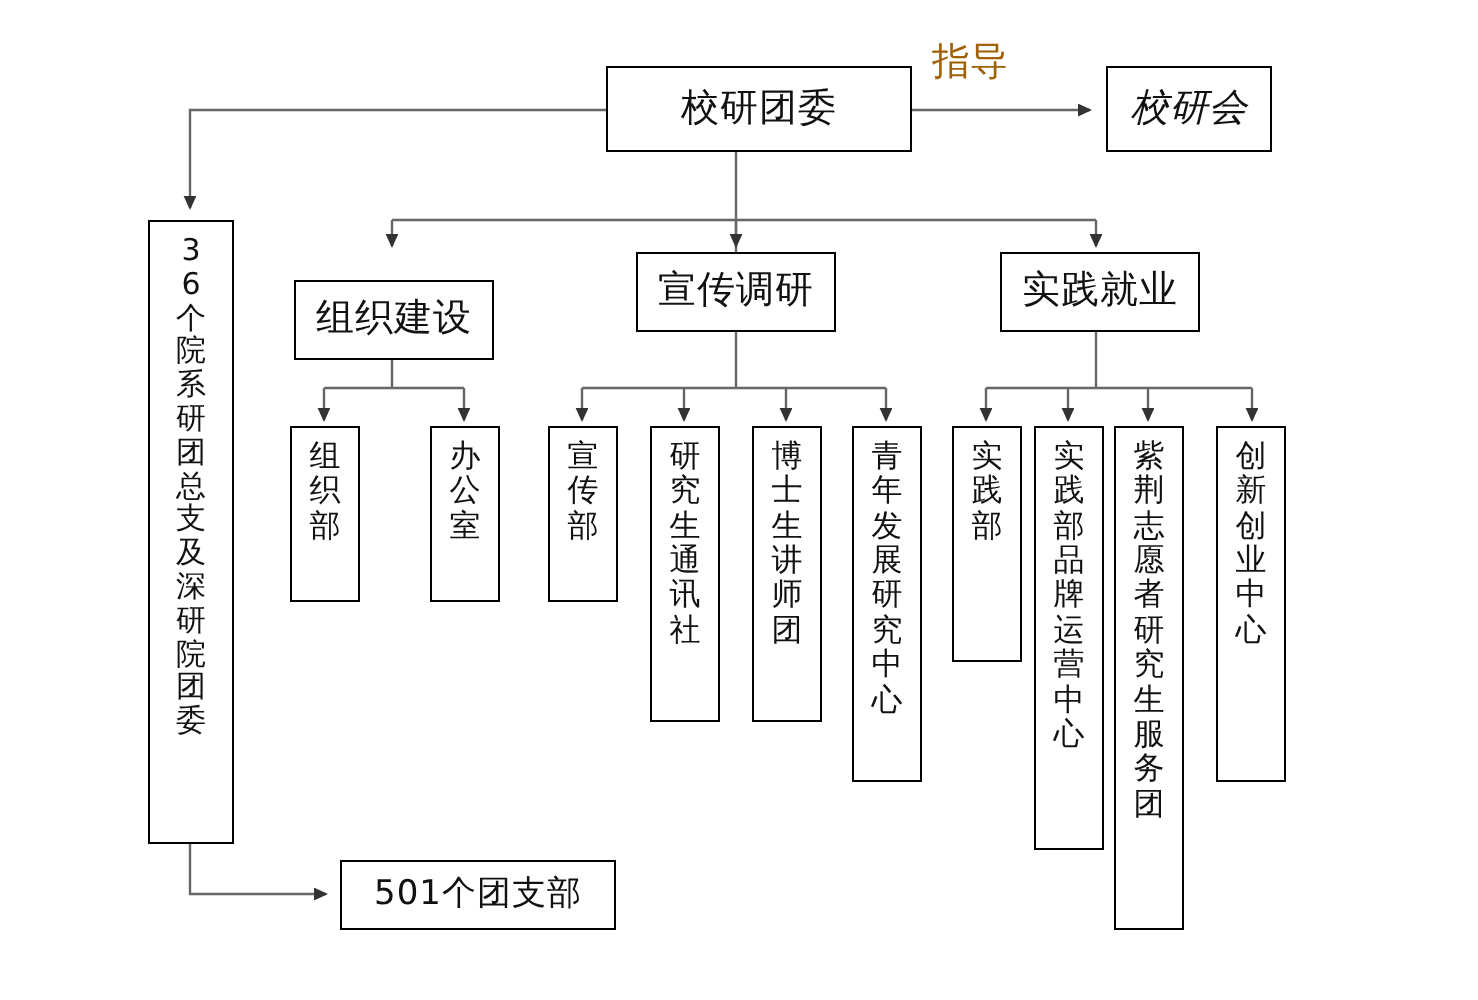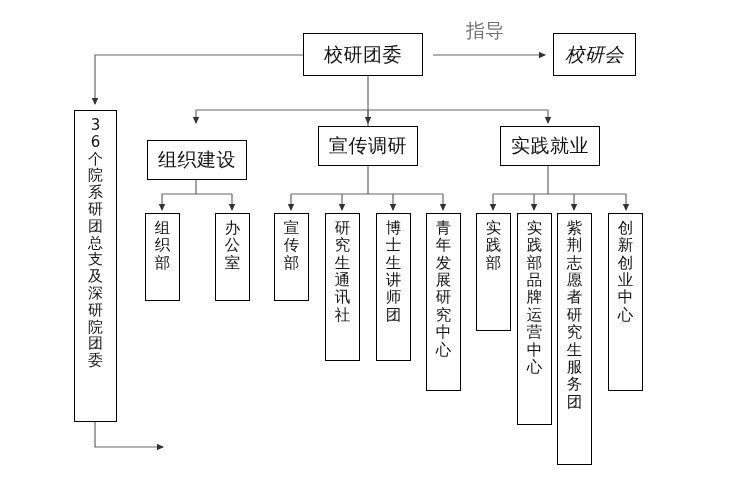--- a/index.html
+++ b/index.html
@@ -60,21 +60,21 @@
     line-height: 1.12;
     word-break: break-all;
     writing-mode: horizontal-tb;
   }
   .v-node .vtext span {
     display: block;
   }
   .edge-label {
     position: absolute;
     font-size: 19px;
-    color: #737373;
+    color: #a16207;
     white-space: nowrap;
   }
 </style>
 </head>
 <body>
 
 <div id="canvas">
 
   <svg id="wires" viewBox="0 0 739 500" width="739" height="500">
     <defs>
@@ -110,21 +110,21 @@
 
       <path d="M548,166 L548,194"></path>
       <path d="M493,194 L626,194"></path>
       <path d="M493,194 L493,210" marker-end="url(#arrow)"></path>
       <path d="M534,194 L534,210" marker-end="url(#arrow)"></path>
       <path d="M574,194 L574,210" marker-end="url(#arrow)"></path>
       <path d="M626,194 L626,210" marker-end="url(#arrow)"></path>
     </g>
   </svg>
 
-  <div class="node h-node" style="left:303px; top:33px; width:120px; height:43px;">
+  <div class="node h-node" style="left:303px; top:33px; width:153px; height:43px;">
     <span>校研团委</span>
   </div>
 
   <div class="edge-label" style="left:466px; top:18px;">指导</div>
 
   <div class="node h-node" style="left:553px; top:33px; width:83px; height:43px;font-style:italic;">
     <span>校研会</span>
   </div>
 
   <div class="node v-node" style="left:74px; top:110px; width:43px; height:312px; font-size:15px;">
@@ -140,20 +140,23 @@
         <span>支</span>
         <span>及</span>
         <span>深</span>
         <span>研</span>
         <span>院</span>
         <span>团</span>
         <span>委</span>
       </span>
   </div>
 
+  <div class="node h-node small" style="left:170px; top:430px; width:138px; height:35px;">
+    <span>501个团支部</span>
+  </div>
 
   <div class="node h-node" style="left:147px; top:140px; width:100px; height:40px;">
     <span>组织建设</span>
   </div>
 
   <div class="node h-node" style="left:318px; top:126px; width:100px; height:40px;">
     <span>宣传调研</span>
   </div>
 
   <div class="node h-node" style="left:500px; top:126px; width:100px; height:40px;">

